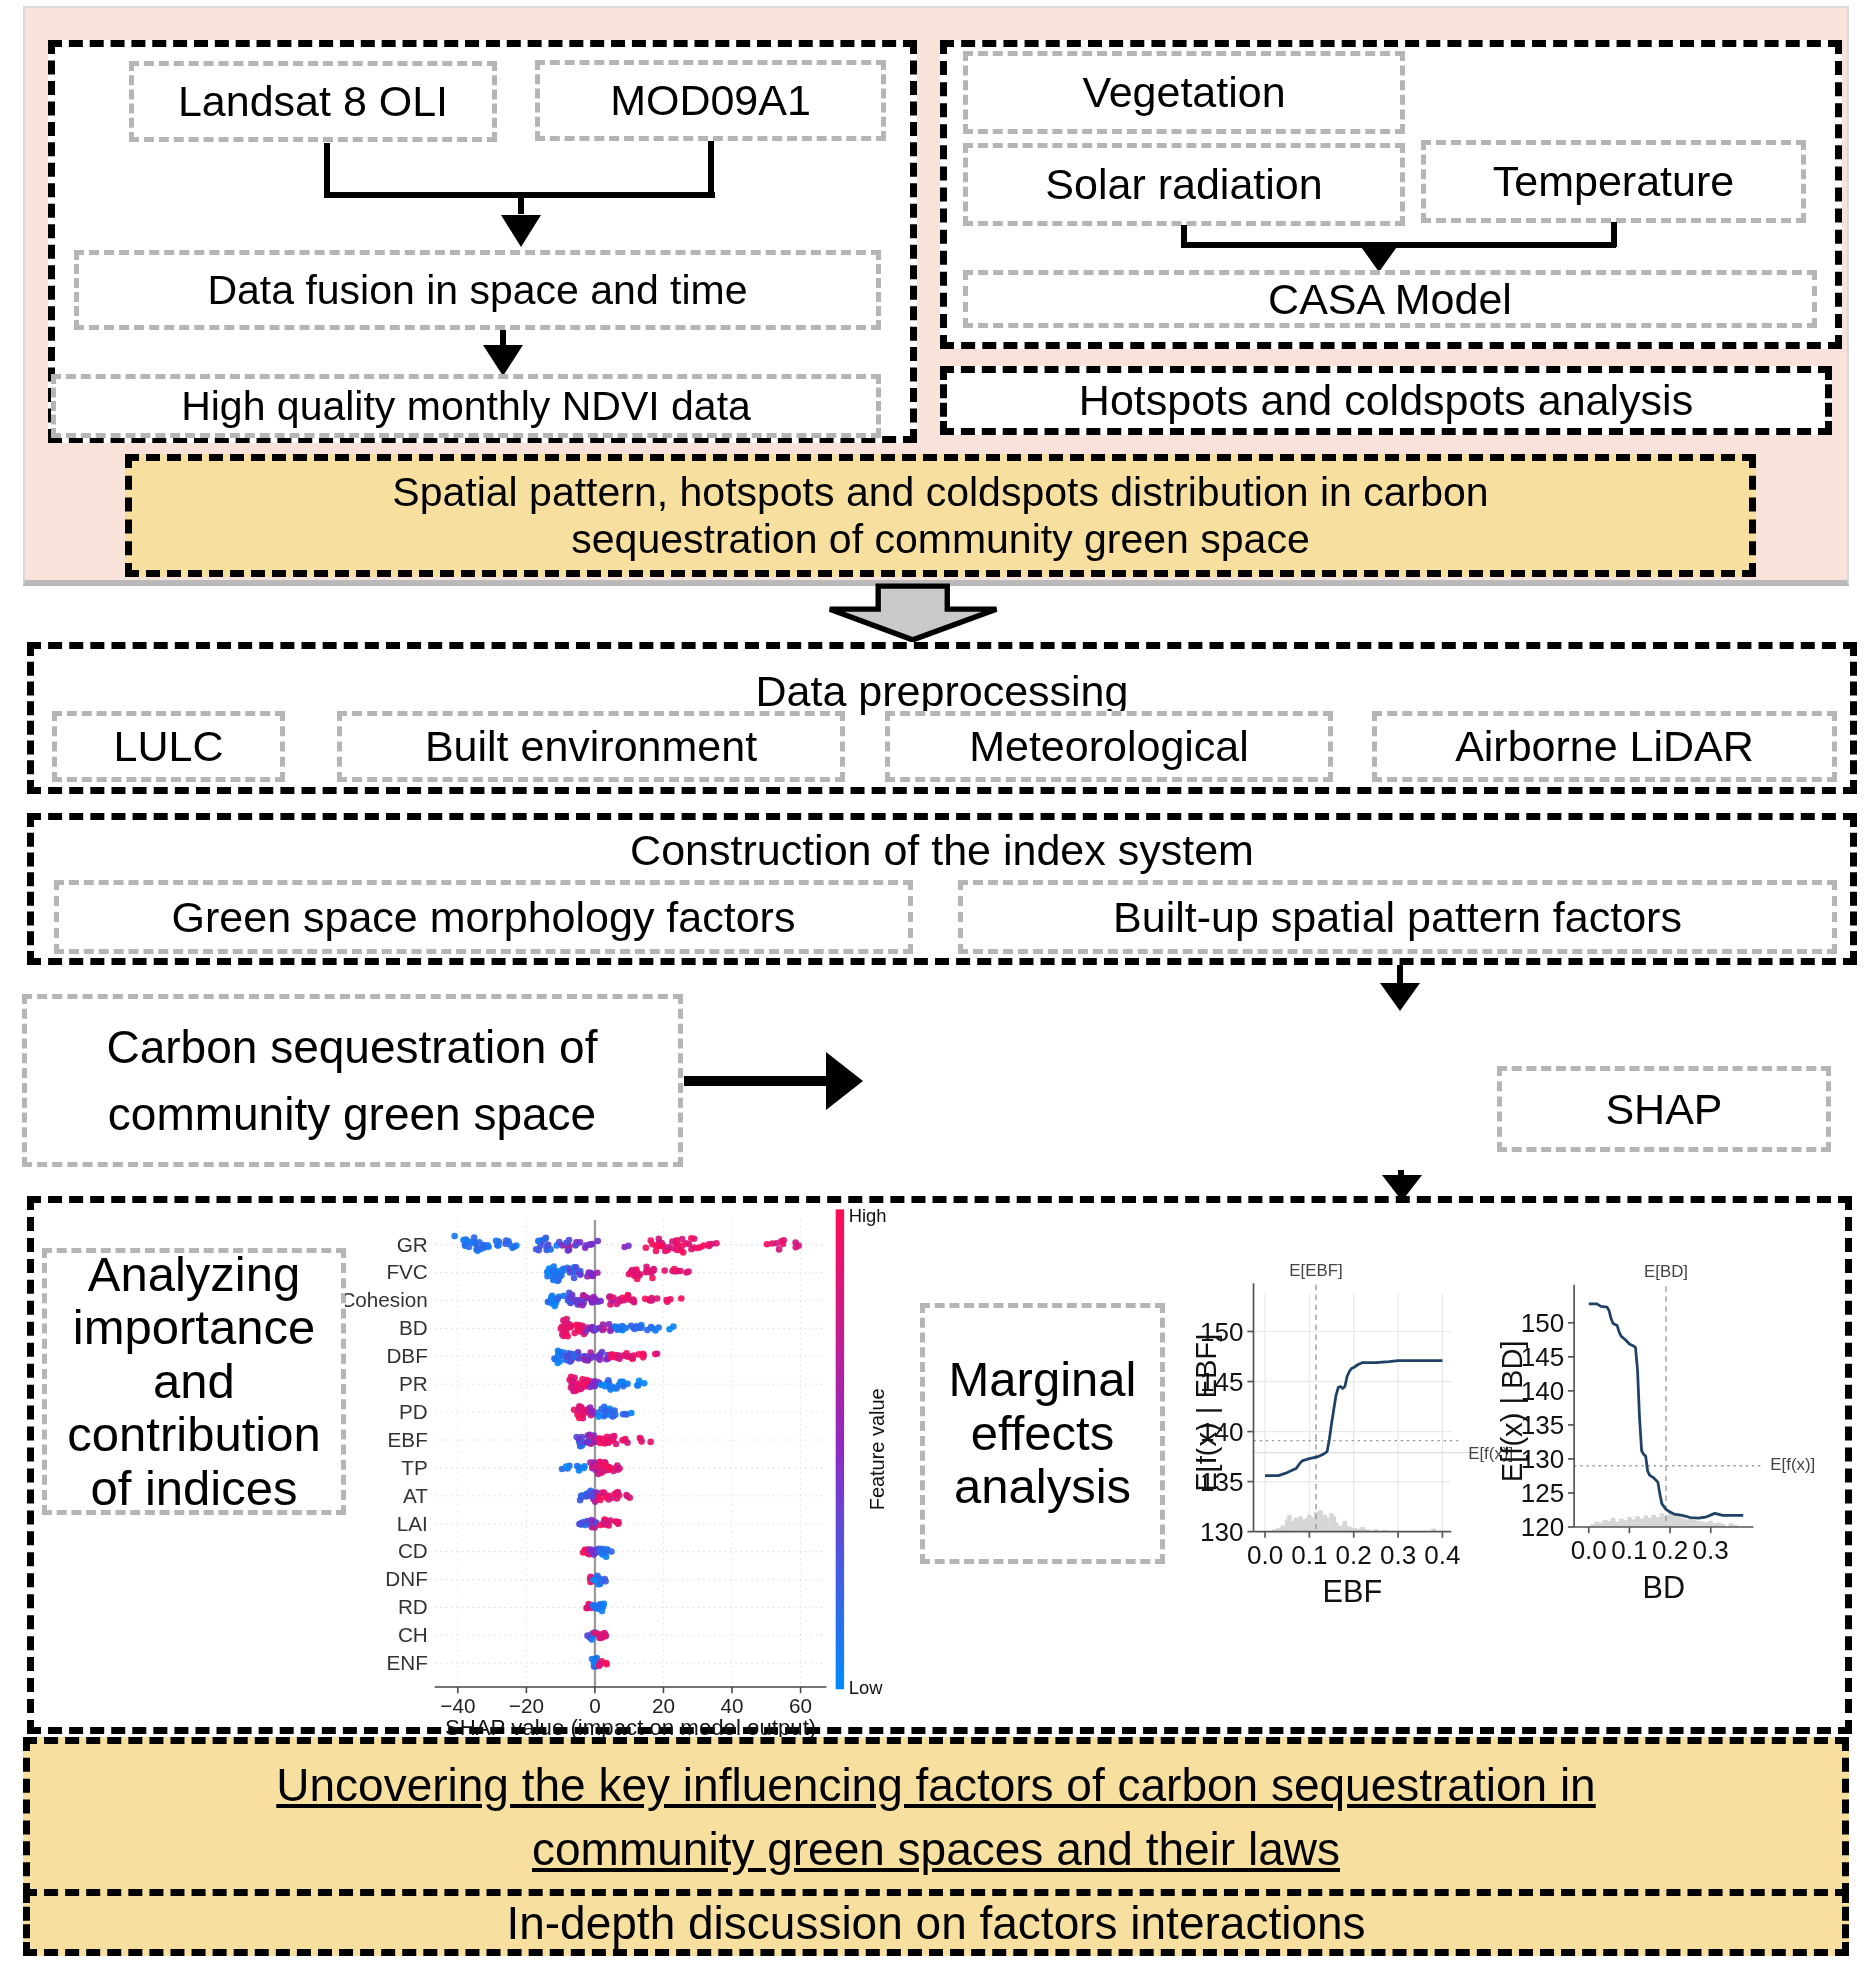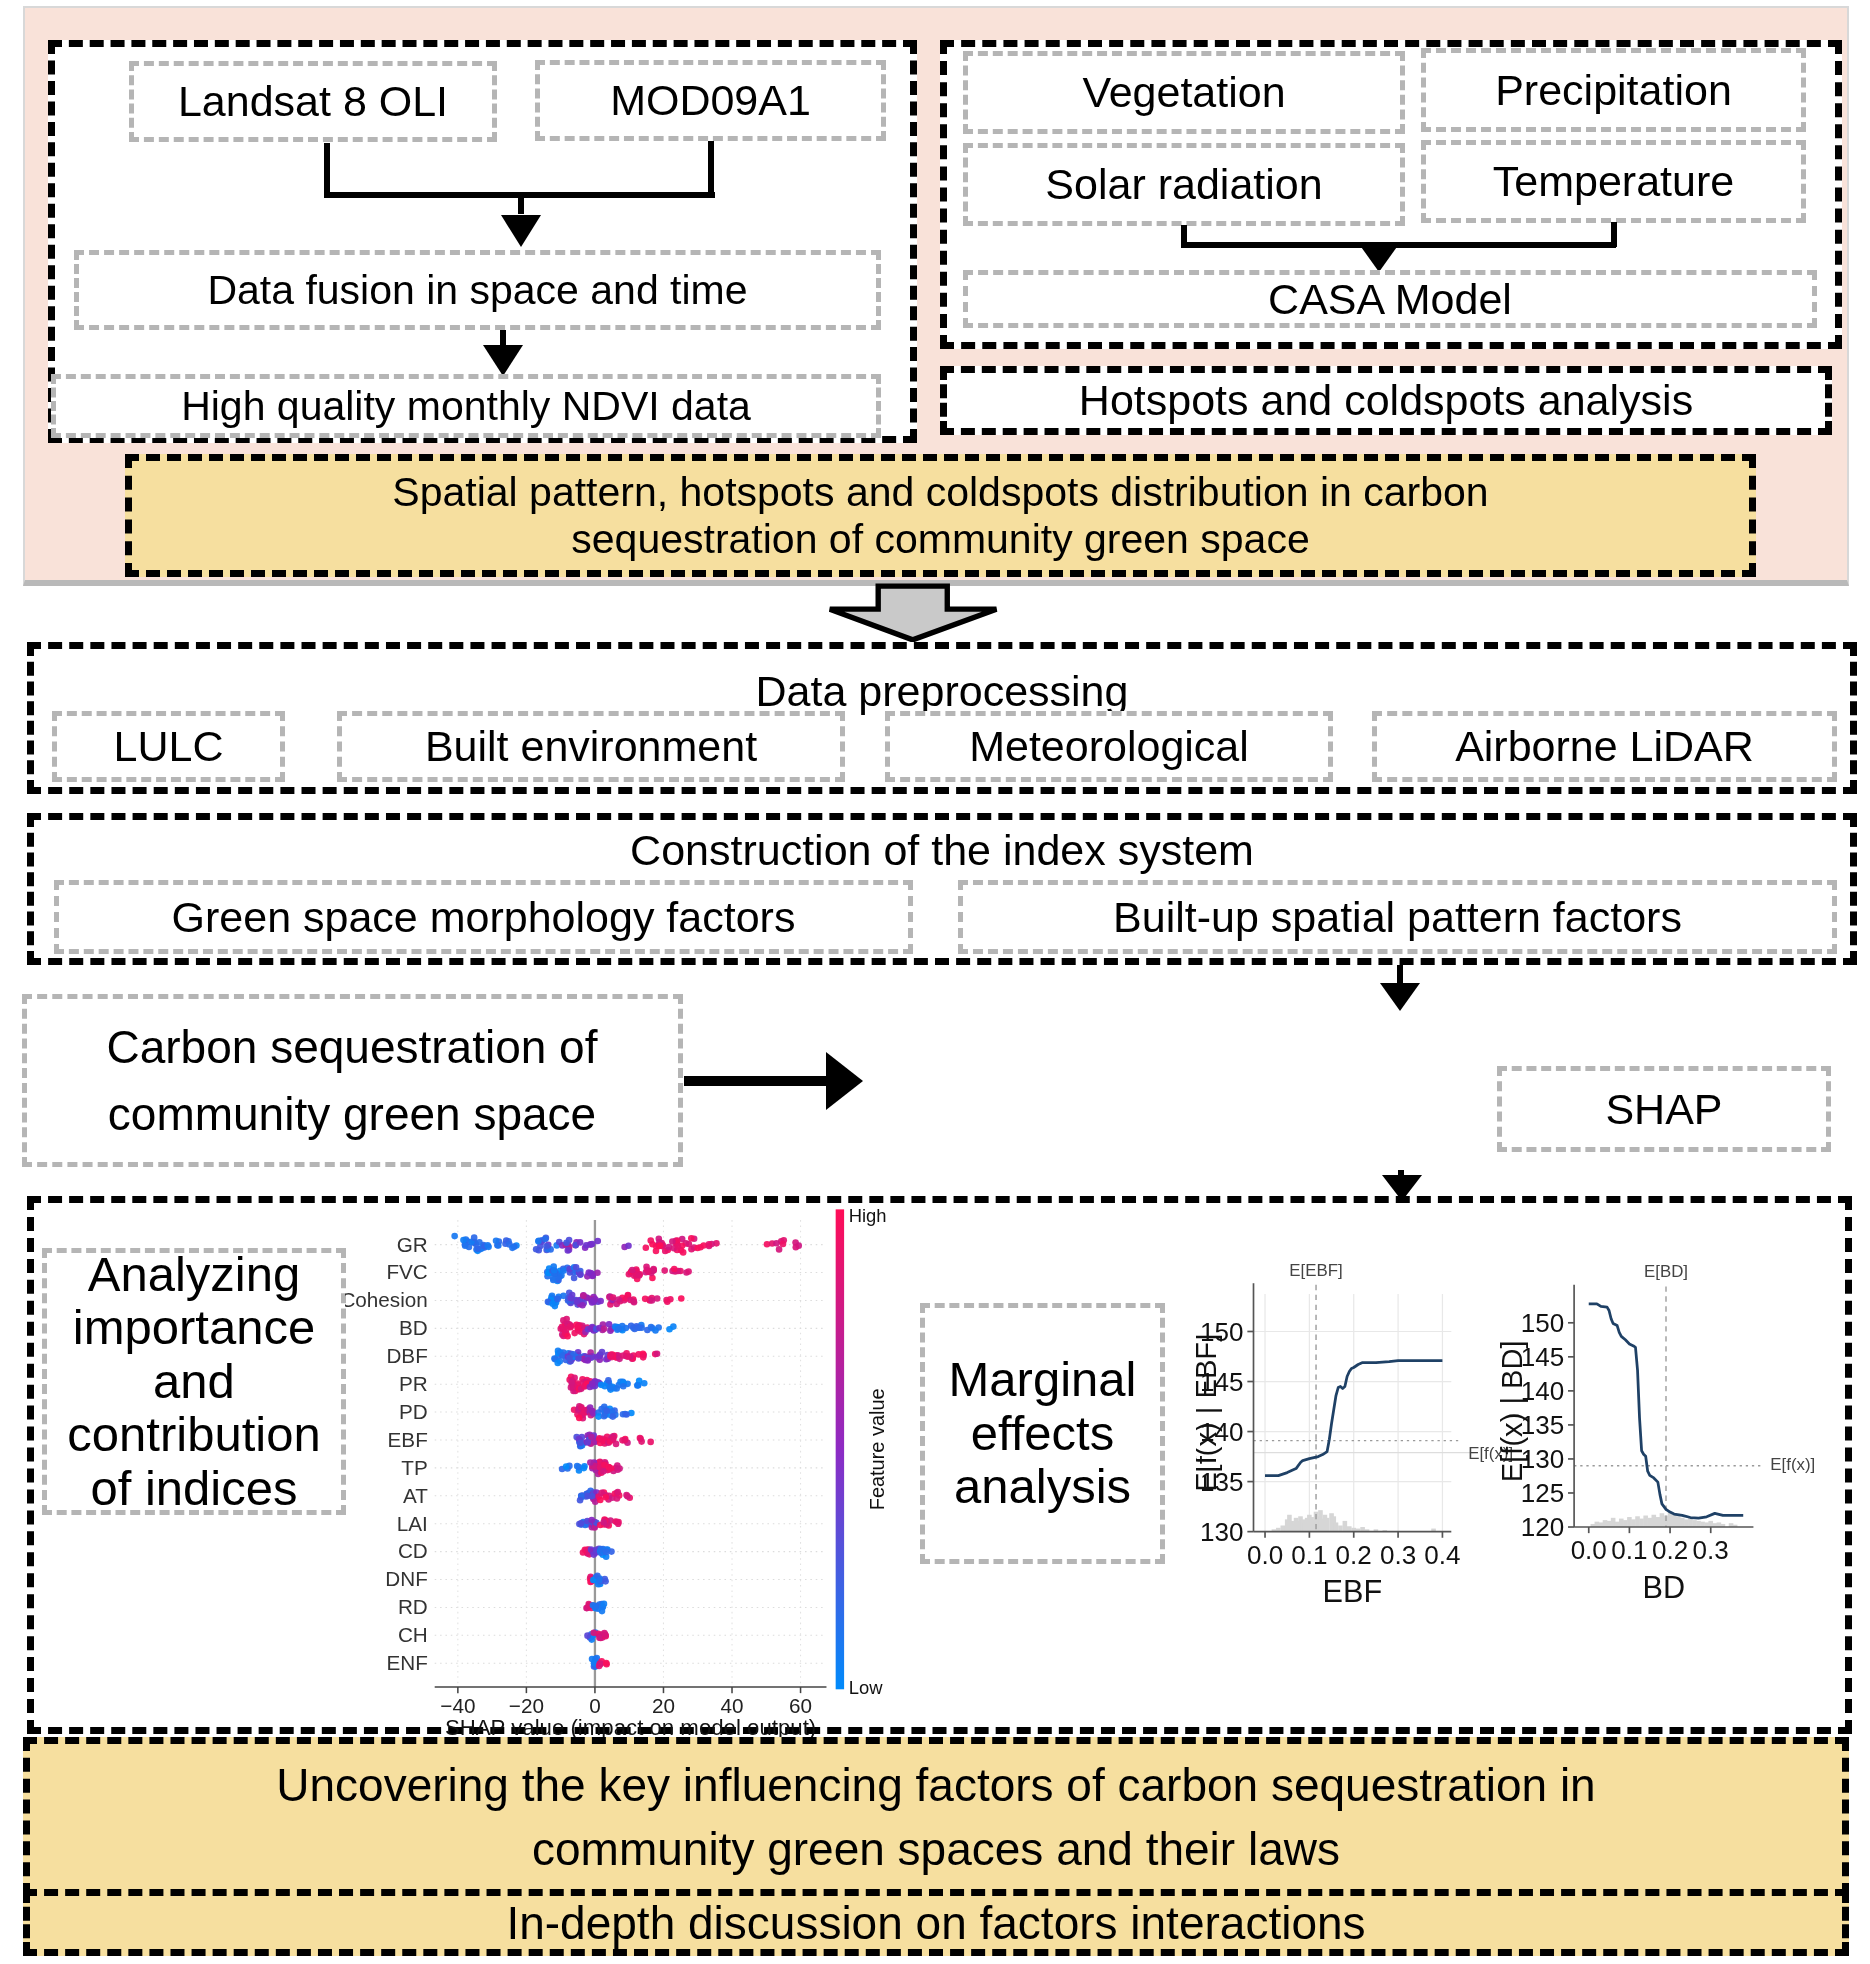--- a/index.html
+++ b/index.html
@@ -43,23 +43,20 @@
     </div>
   <div class="vl" style="left:500px;top:330px;height:17px;"></div>
   <div class="tri" style="left:483px;top:345px;border-left:20px solid transparent;border-right:20px solid transparent;border-top:31px solid #000;"></div>
   <div class="gb cell t54" style="left:51px;top:374px;width:830px;height:64px;">
       <span>High quality monthly NDVI data</span>
     </div>
 
   <div class="bb" style="left:940px;top:40px;width:902px;height:309px;"></div>
   <div class="gb cell t56" style="left:963px;top:51px;width:442px;height:83px;">
       <span>Vegetation</span>
-    </div>
-  <div class="gb cell t56" style="left:1421px;top:48px;width:385px;height:84px;">
-      <span>Precipitation</span>
     </div>
   <div class="gb cell t56" style="left:963px;top:143px;width:442px;height:83px;">
       <span>Solar radiation</span>
     </div>
   <div class="gb cell t56" style="left:1421px;top:140px;width:385px;height:83px;">
       <span>Temperature</span>
     </div>
   <div class="vl" style="left:1181px;top:225px;height:21.5px;"></div>
   <div class="vl" style="left:1611px;top:222px;height:24.5px;"></div>
   <div class="hl" style="left:1181px;top:242px;width:435px;"></div>
@@ -1152,21 +1149,21 @@
         <line x1="170.16326530612247" x2="170.16326530612247" y1="352" y2="360" stroke="#555" stroke-width="2.2"></line>
         <text x="170.16326530612247" y="394" text-anchor="middle" font-size="34" fill="#111">0.1</text>
         <line x1="223.22448979591837" x2="223.22448979591837" y1="352" y2="360" stroke="#555" stroke-width="2.2"></line>
         <text x="223.22448979591837" y="394" text-anchor="middle" font-size="34" fill="#111">0.2</text>
         <line x1="276.2857142857142" x2="276.2857142857142" y1="352" y2="360" stroke="#555" stroke-width="2.2"></line>
         <text x="276.2857142857142" y="394" text-anchor="middle" font-size="34" fill="#111">0.3</text>
         <text x="215" y="444" text-anchor="middle" font-size="40" fill="#111">BD</text>
         <text transform="translate(30,201) rotate(-90)" text-anchor="middle" font-size="38" fill="#111">E[f(x) | BD]</text>
       </svg></div>
 
-  <div class="yellow col t60" style="left:23px;top:1737px;width:1826px;height:160px;line-height:1.4;">
+  <div class="yellow col t60" style="left:23px;top:1737px;width:1826px;height:160px;line-height:1.4;text-decoration:underline;">
     <div>Uncovering the key influencing factors of carbon sequestration in</div>
     <div>community green spaces and their laws</div>
   </div>
   <div class="yellow cell t60" style="left:23px;top:1889px;width:1826px;height:67px;">
     <span>In-depth discussion on factors interactions</span>
   </div>
 
 </div>
 
 

